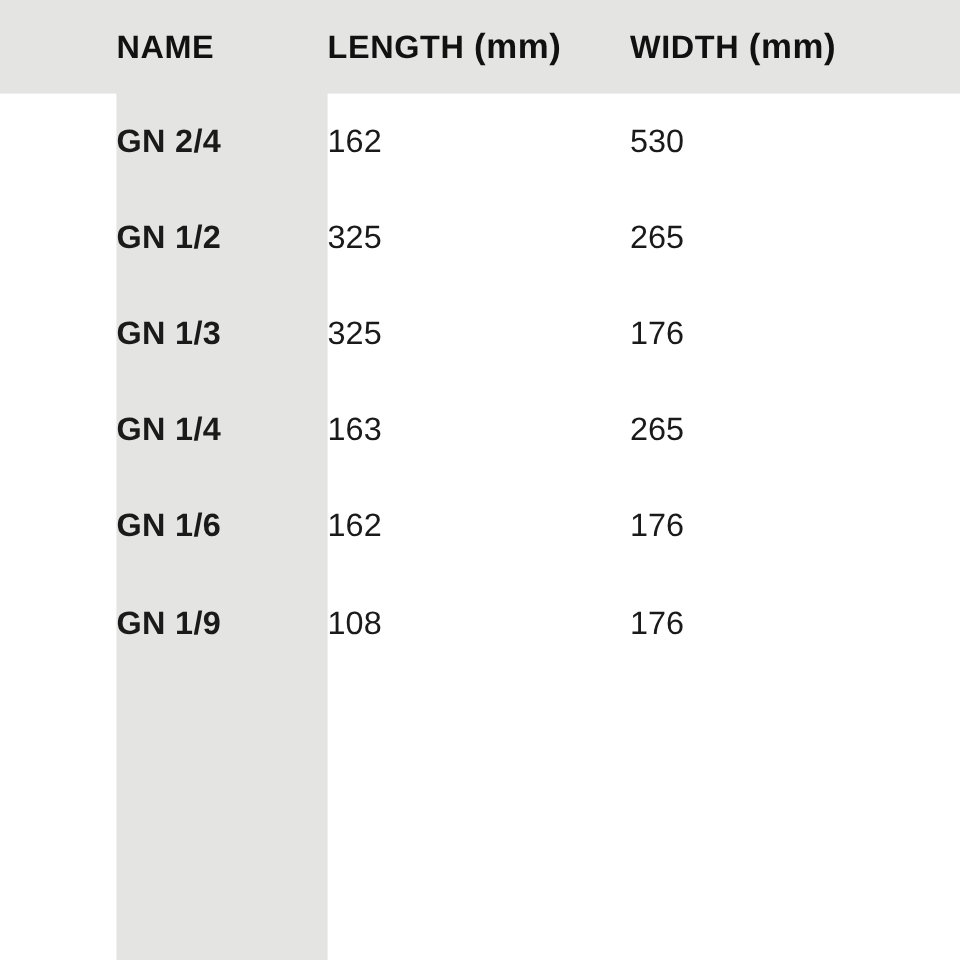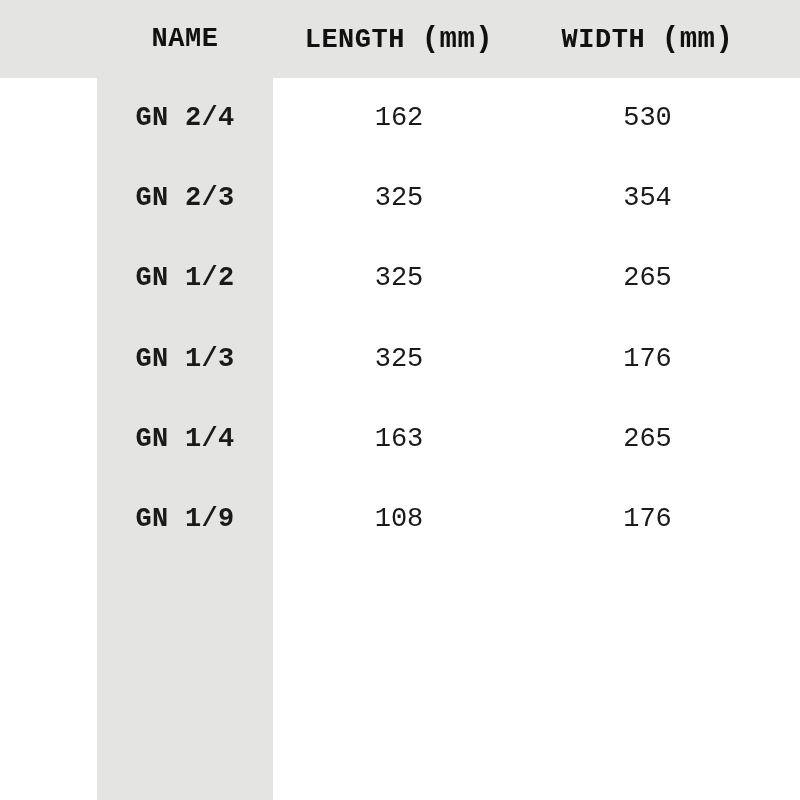--- a/index.html
+++ b/index.html
@@ -45,24 +45,23 @@
     table-layout: fixed;
   }
   table.spec col.c-pad   { width: 97px; }
   table.spec col.c-name  { width: 176px; }
   table.spec col.c-len   { width: 252px; }
   table.spec col.c-wid   { width: 245px; }
   table.spec col.c-tail  { width: 30px; }
 
   table.spec th, table.spec td {
     padding: 0;
-    text-align: center;
+    text-align: left;
     vertical-align: middle;
     white-space: nowrap;
-    font-family: Liberation Mono, monospace;
   }
   table.spec thead th {
     height: 78px;
     font-size: 27px;
     font-weight: bold;
     letter-spacing: 0.5px;
     color: #111111;
   }
   table.spec thead th .unit {
     font-size: 29px;
@@ -108,27 +107,20 @@
     <tbody>
       <tr>
         <td></td>
         <td class="name">GN 2/4</td>
         <td class="num">162</td>
         <td class="num">530</td>
         <td></td>
       </tr>
       <tr>
         <td></td>
-        <td class="name">GN 2/3</td>
-        <td class="num">325</td>
-        <td class="num">354</td>
-        <td></td>
-      </tr>
-      <tr>
-        <td></td>
         <td class="name">GN 1/2</td>
         <td class="num">325</td>
         <td class="num">265</td>
         <td></td>
       </tr>
       <tr>
         <td></td>
         <td class="name">GN 1/3</td>
         <td class="num">325</td>
         <td class="num">176</td>
@@ -136,20 +128,27 @@
       </tr>
       <tr>
         <td></td>
         <td class="name">GN 1/4</td>
         <td class="num">163</td>
         <td class="num">265</td>
         <td></td>
       </tr>
       <tr>
         <td></td>
+        <td class="name">GN 1/6</td>
+        <td class="num">162</td>
+        <td class="num">176</td>
+        <td></td>
+      </tr>
+      <tr>
+        <td></td>
         <td class="name">GN 1/9</td>
         <td class="num">108</td>
         <td class="num">176</td>
         <td></td>
       </tr>
     </tbody>
   </table>
 </div>
 
 </body></html>

